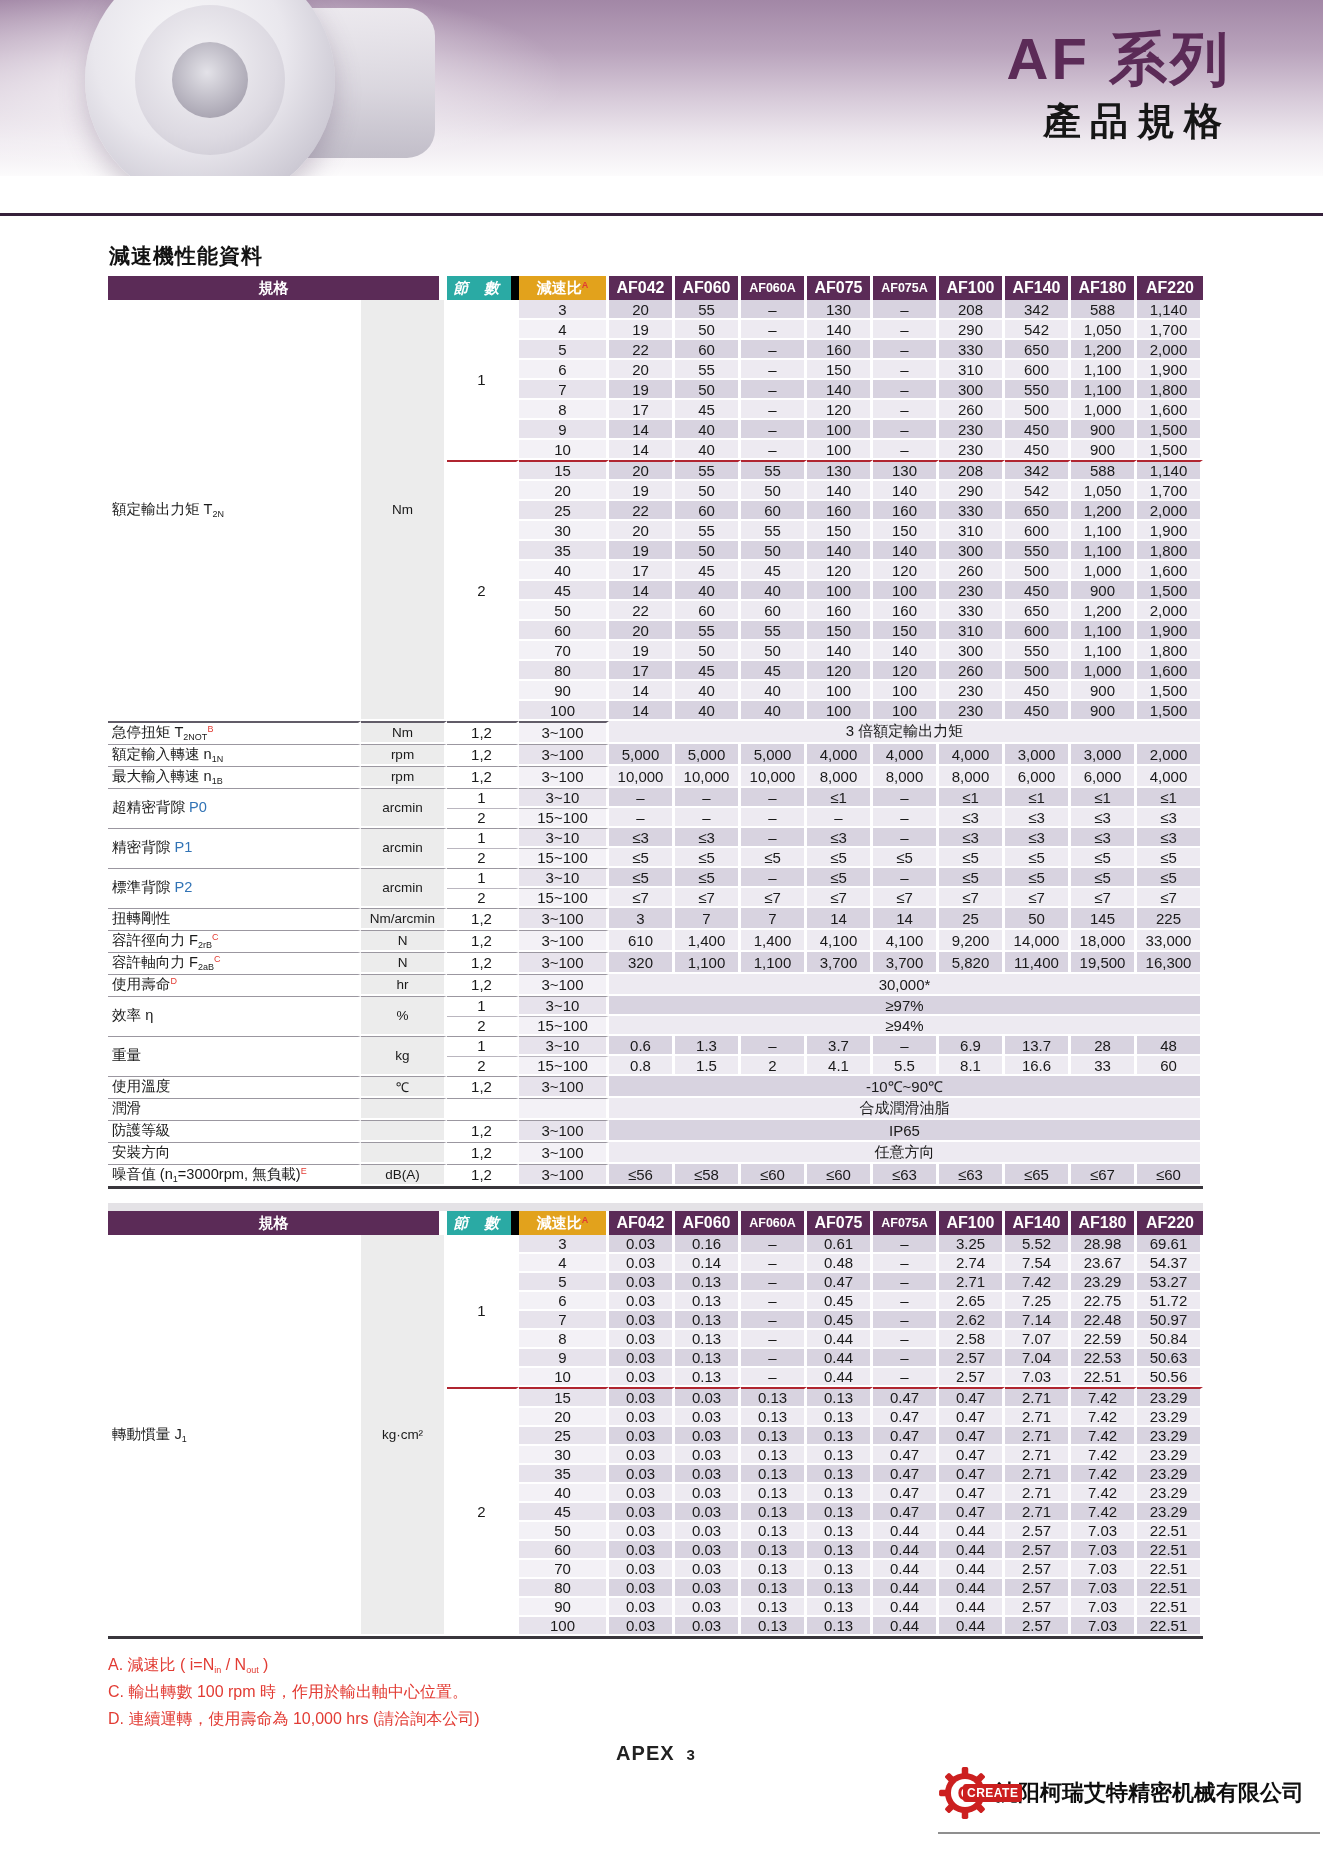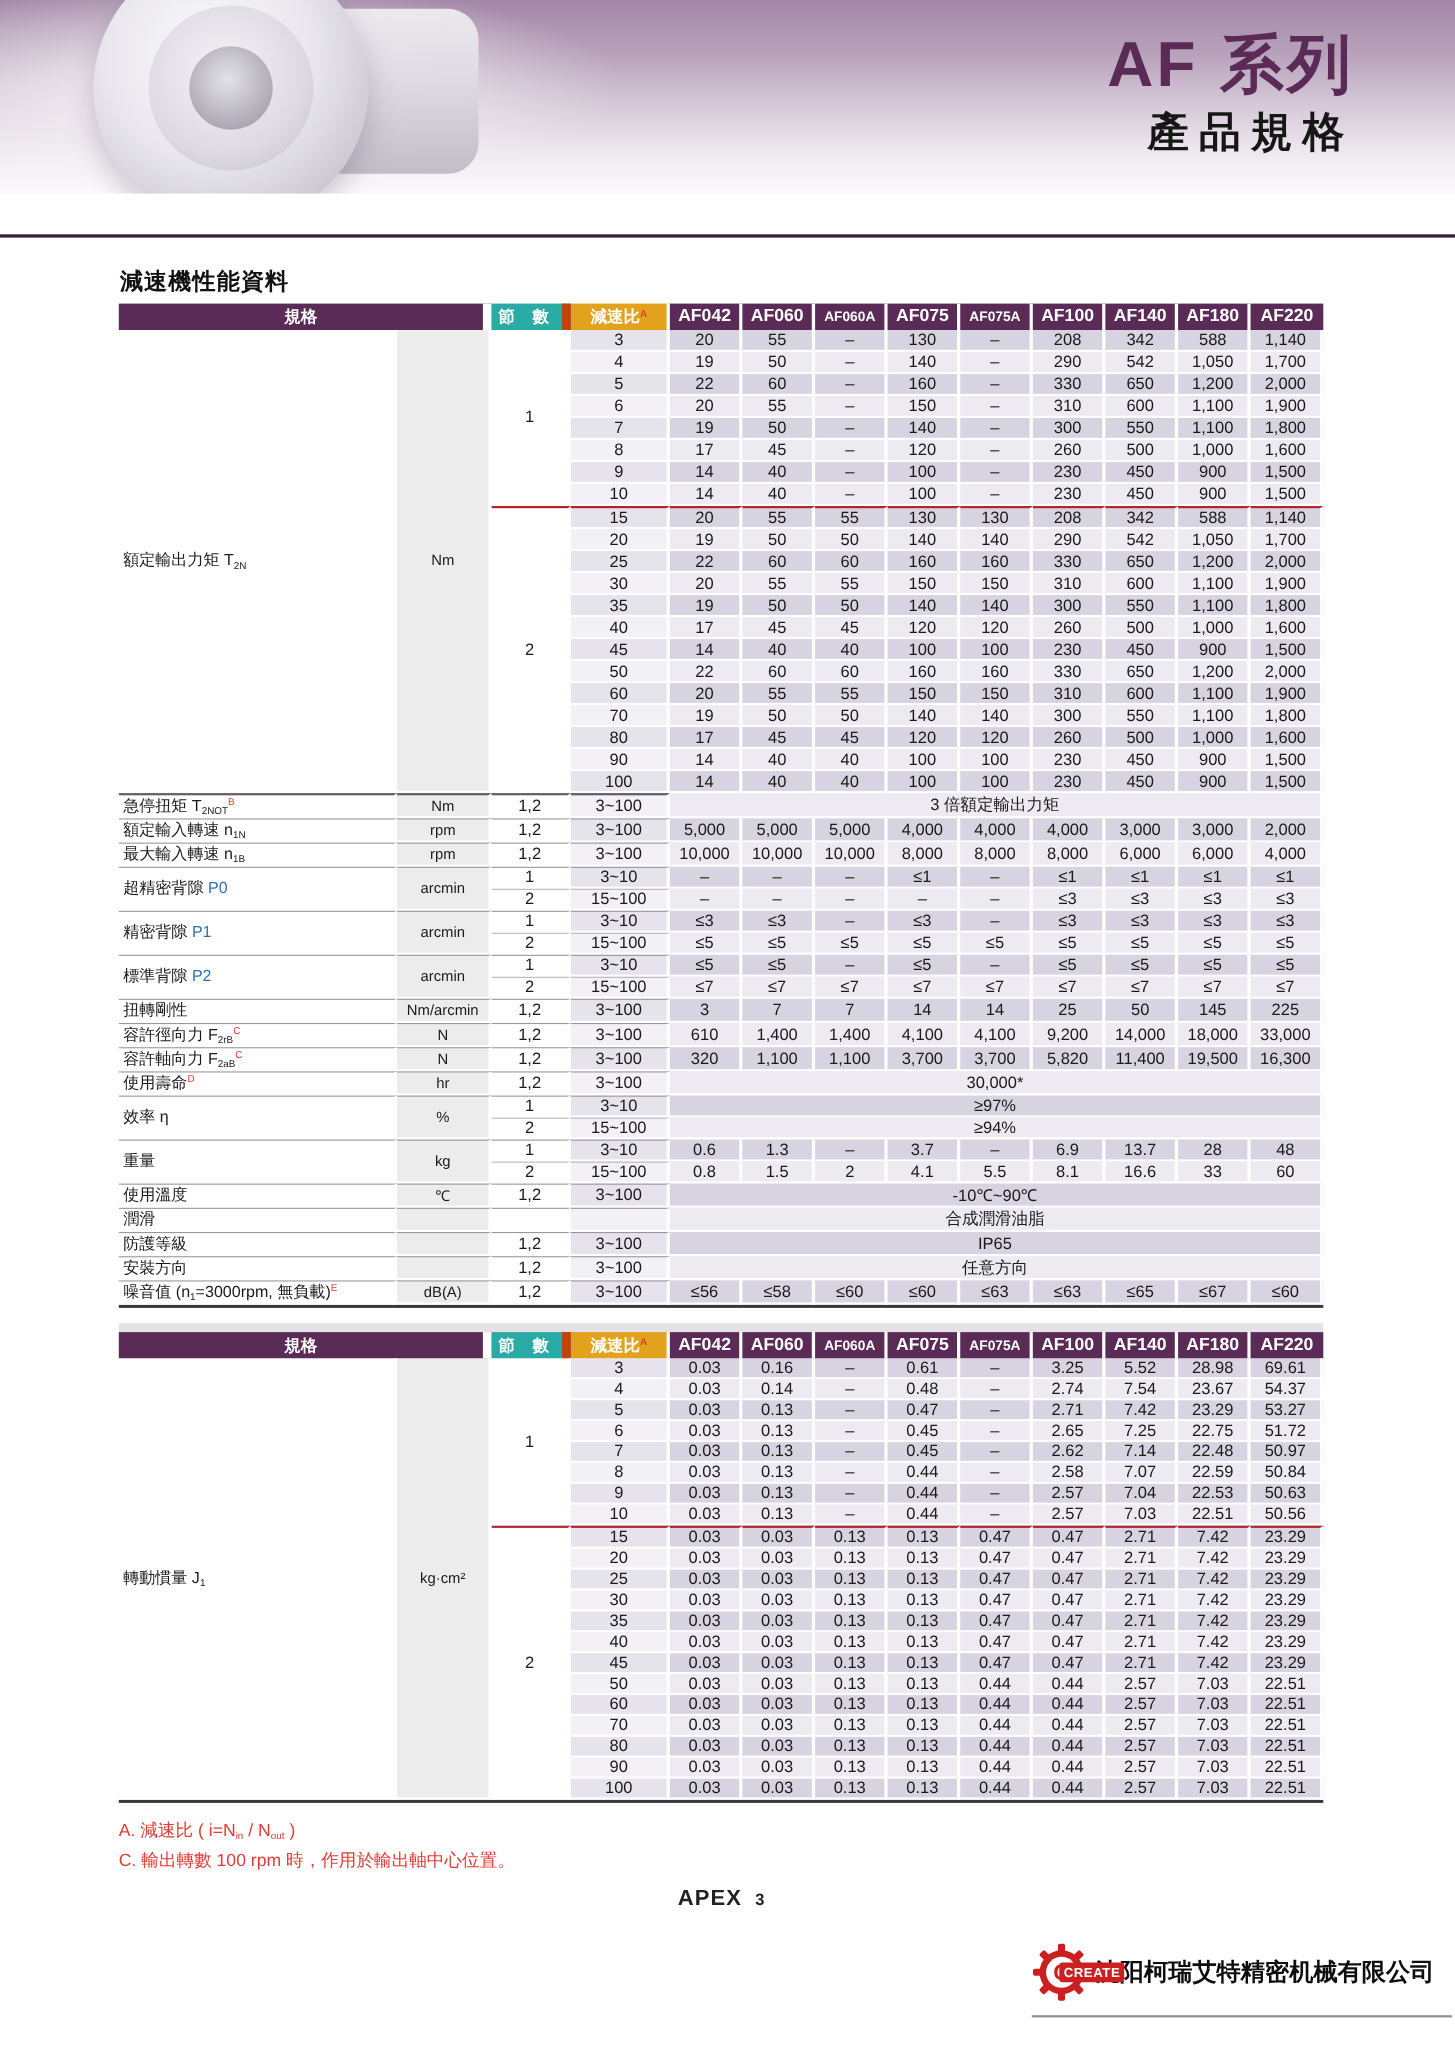--- a/index.html
+++ b/index.html
@@ -29,21 +29,21 @@
   .title-sub{margin-top:14px;font-size:38px;font-weight:bold;color:#161616;letter-spacing:9px;}
   .banner-rule{height:3px;background:#35203a;margin-top:37px;}
   
   .content{margin-left:108px;width:1095px;}
   .sec-title{font-size:21px;font-weight:bold;color:#121212;margin:26px 0 6px 1px;letter-spacing:1px;}
   table.spec-table{border-collapse:separate;border-spacing:0;table-layout:fixed;width:1095px;
     border-bottom:3px solid #39363c;}
   th,td{box-sizing:border-box;padding:0;text-align:center;vertical-align:middle;}
   th{height:24px;font-weight:bold;color:#fff;font-size:15px;}
   th.spec-h{background:var(--header-purple);border-right:8px solid #fff;font-family:Liberation Mono, monospace;}
-  th.stages-h{background:var(--teal);border-right:8px solid #c2410c;letter-spacing:6px;}
+  th.stages-h{background:var(--teal);border-right:8px solid #000000;letter-spacing:6px;font-style:italic;}
   th.ratio-h{background:var(--gold);border-right:3px solid #fff;}
   th.model-h{background:var(--header-purple);border-right:3px solid #fff;font-size:16px;}
   th.model-h.narrow{font-size:12.5px;}
   th:last-child{border-right:none;}
   td{height:20px;font-size:15px;border-right:3px solid #fff;border-bottom:2px solid #fff;}
   .t2 td{height:19px;}
   td.c-label{background:#fff;text-align:left;padding-left:4px;font-size:14.6px;white-space:nowrap;}
   td.c-unit{background:#ececec;font-size:13.5px;}
   td.c-stage{background:#fff;}
   tr.d td.c-data{background:#d8d3e0;}
@@ -939,20 +939,21 @@
           </tr>
         </tbody>
       </table>
     </div>
 
   <div class="notes">
     <div class="notes-row1">
       <span class="note-a" id="note-a"><span>A. 減速比 ( i=N</span><sub>in</sub><span> / N</span><sub>out</sub><span> )</span></span>
       <span class="note-c" id="note-c"><span>C. 輸出轉數 100 rpm 時，作用於輸出軸中心位置。</span></span>
     </div>
+    <div id="note-d"><span>D. 連續運轉，使用壽命為 10,000 hrs (請洽詢本公司)</span></div>
   </div>
 
   <div class="apex">
     <span class="apex-brand">APEX</span><span class="apex-page">3</span>
   </div>
 </div>
 
 <div class="footer-brand">
   <div class="logo">
     <svg width="54" height="54" viewBox="0 0 100 100">

